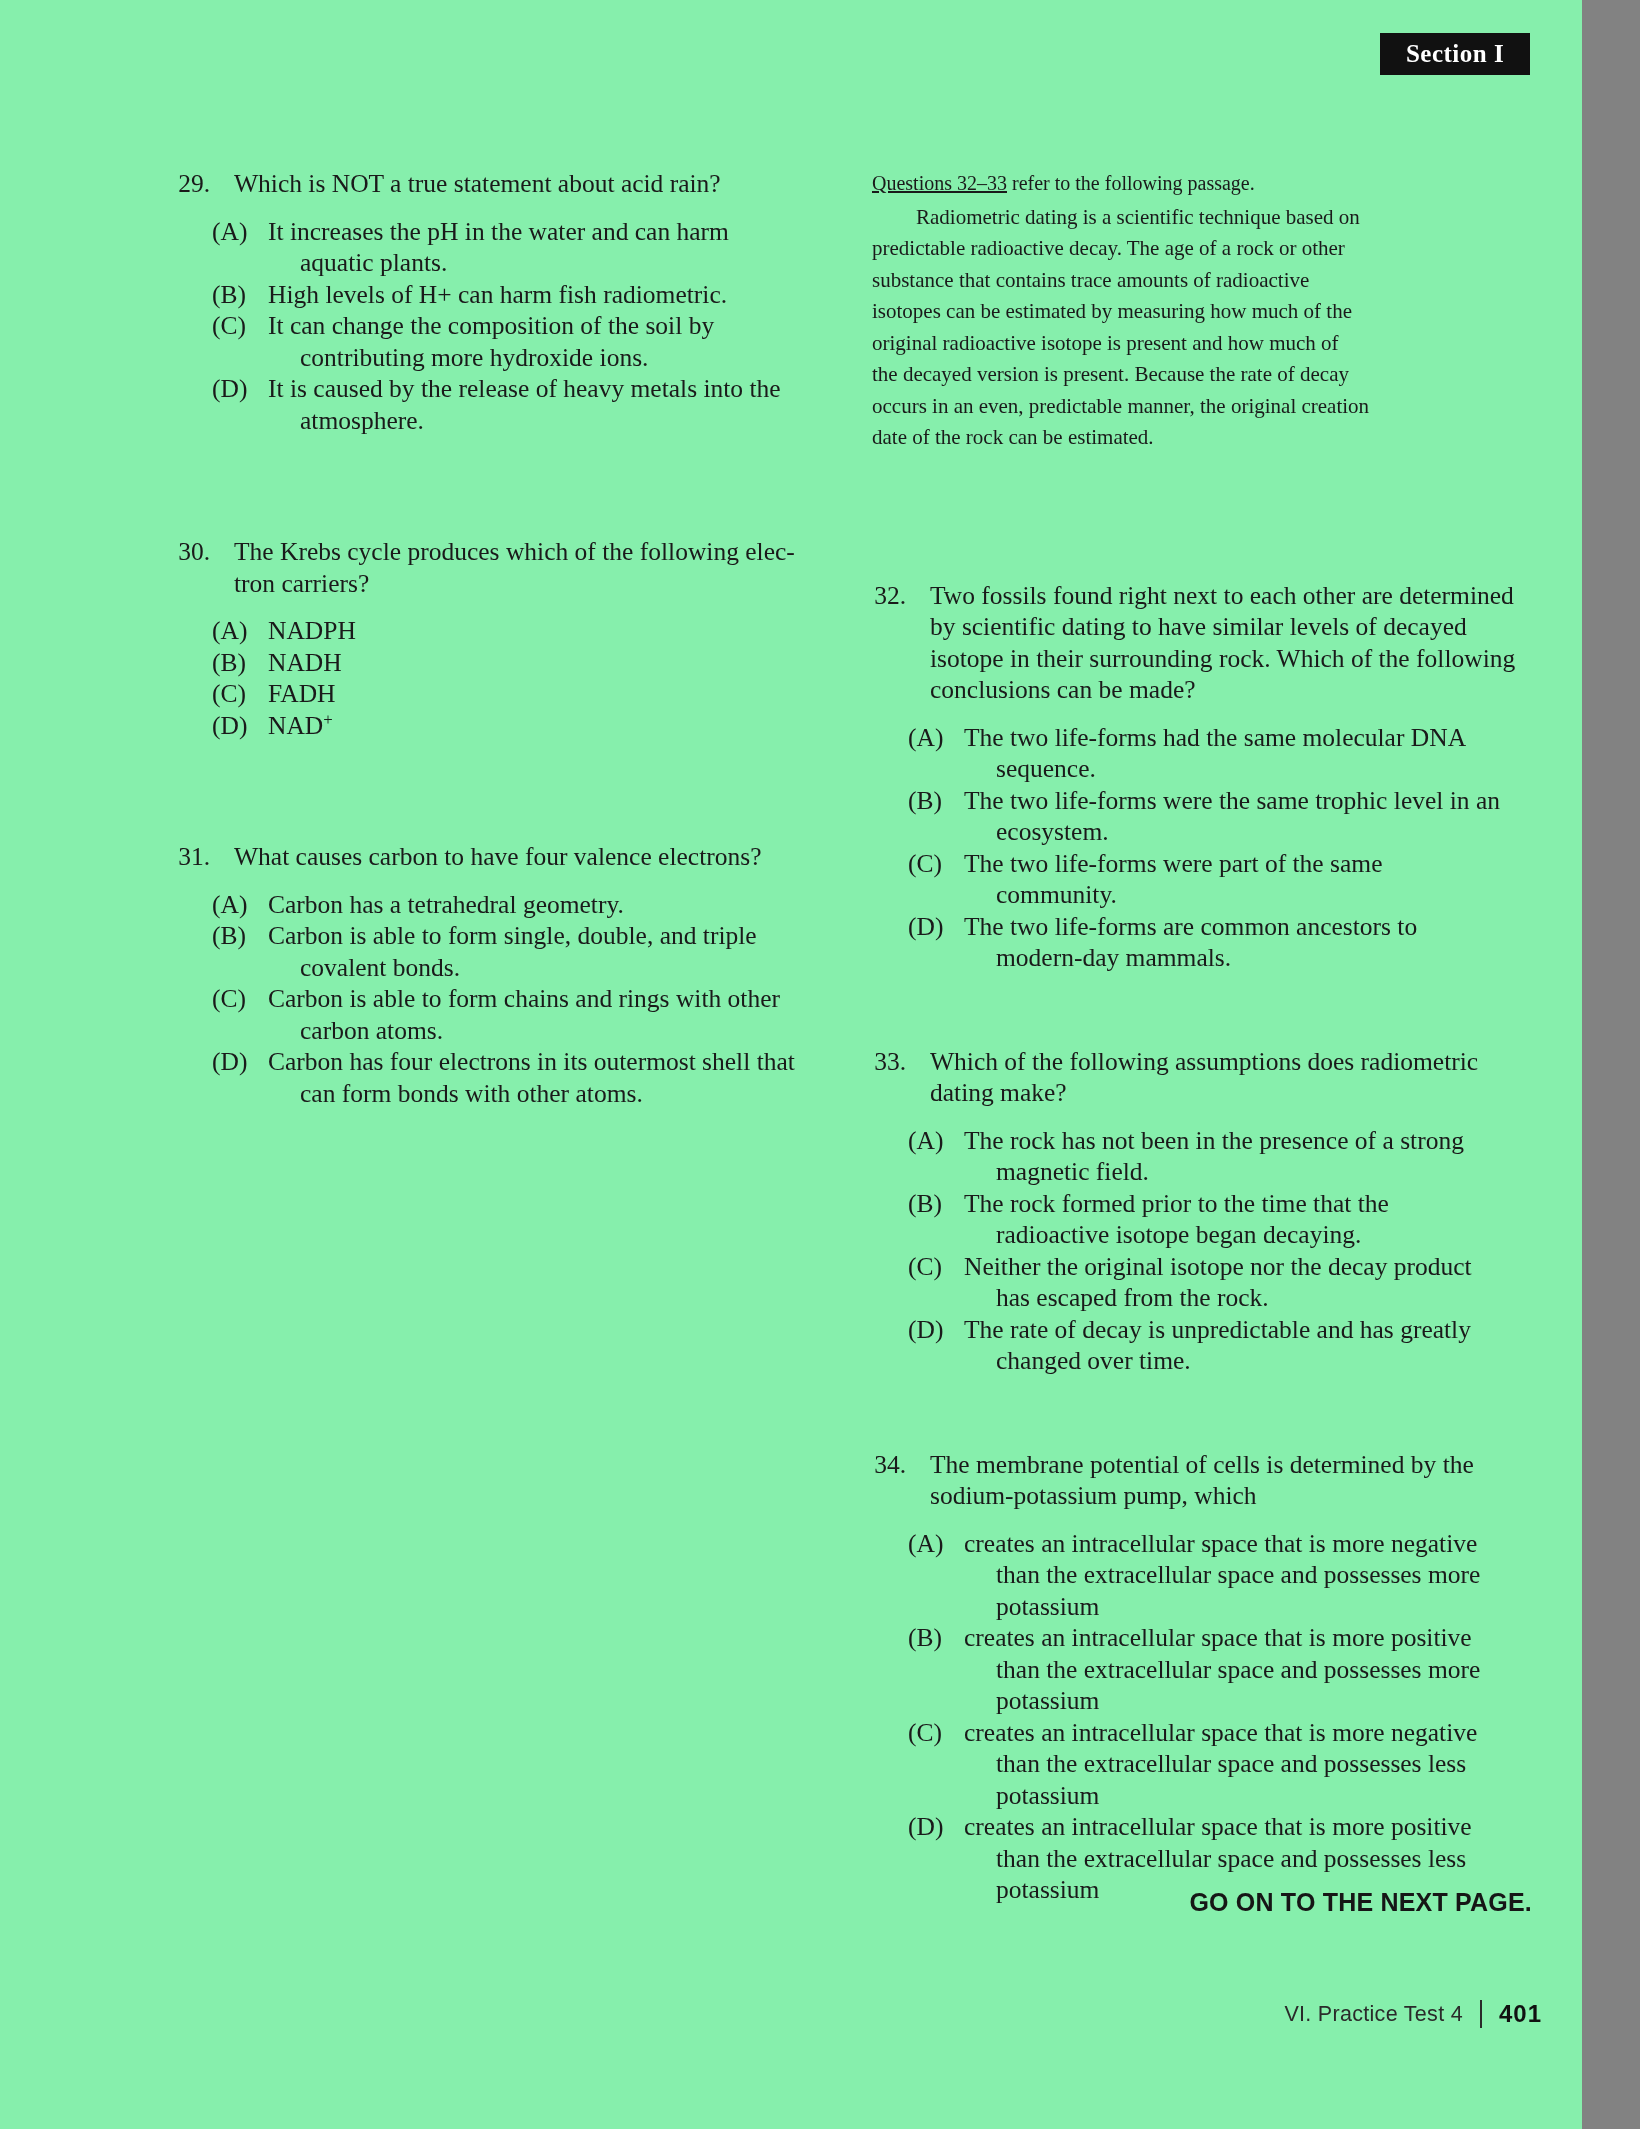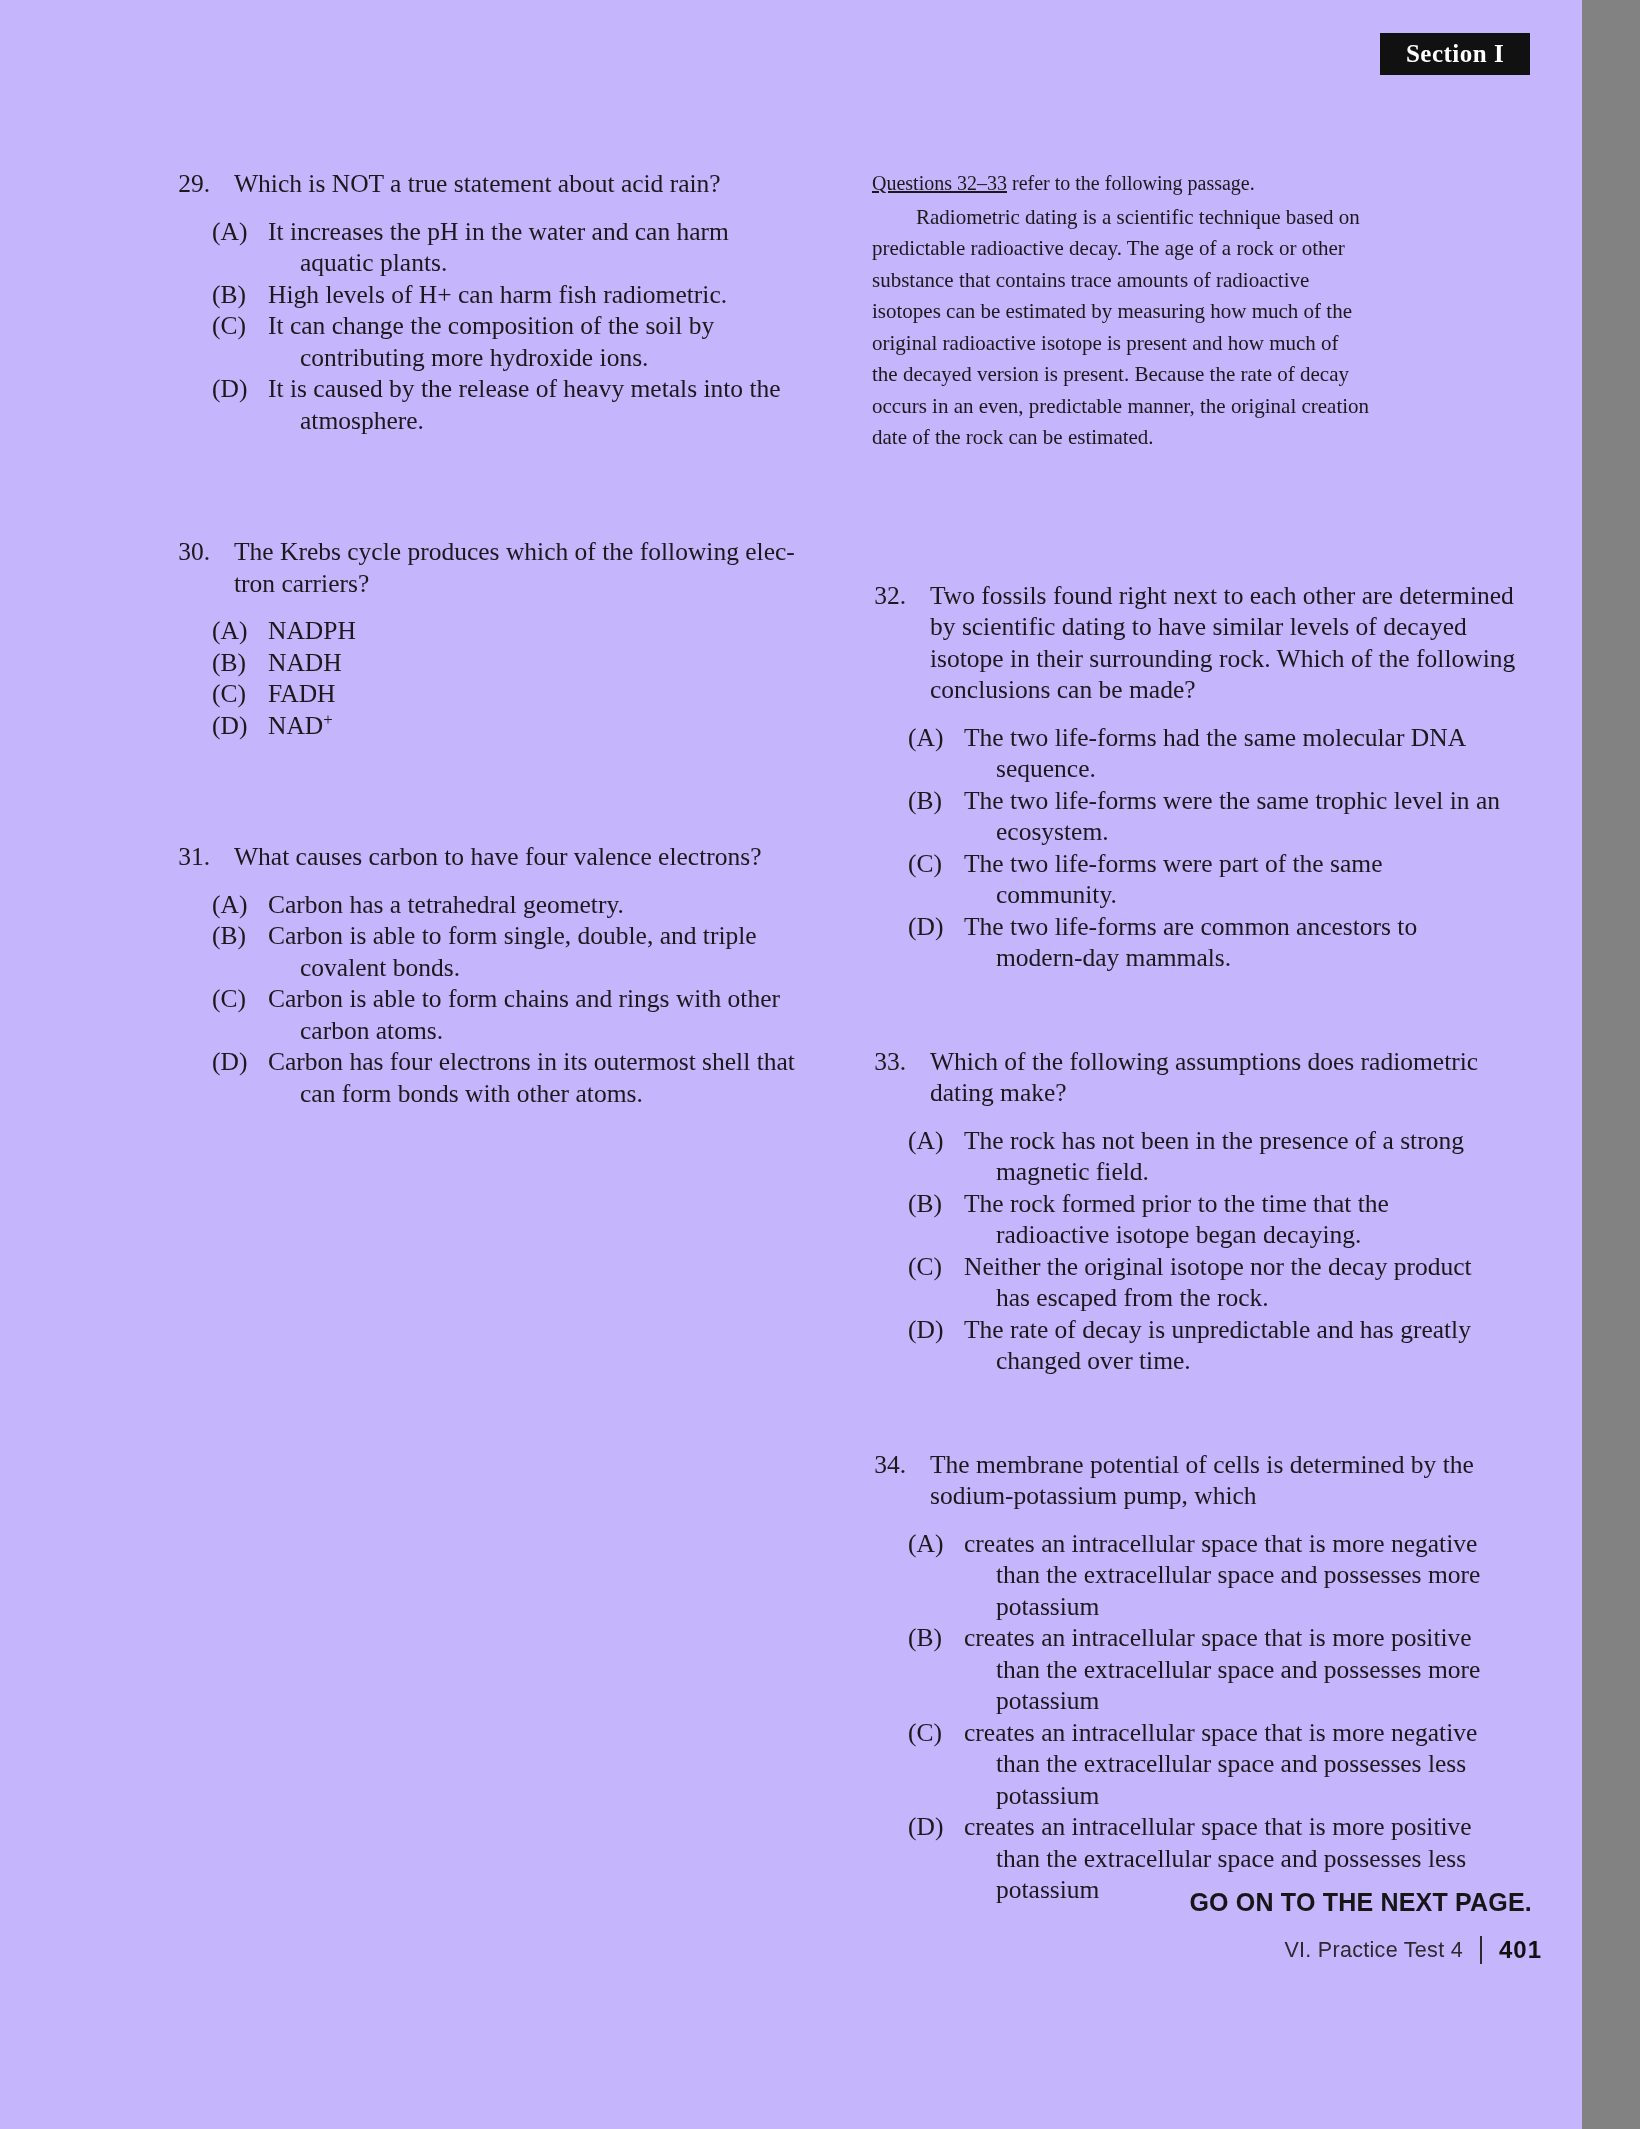--- a/index.html
+++ b/index.html
@@ -4,21 +4,21 @@
 <style>
   html, body {
     margin: 0;
     padding: 0;
     background: #ffffff;
   }
   .page {
     position: relative;
     width: 1640px;
     height: 2129px;
-    background: #c4b5fd;
+    background: #86efac;
     overflow: hidden;
     font-family: "Liberation Serif", "DejaVu Serif", serif;
     color: #1a1a1a;
   }
   
   .edge-bar {
     position: absolute;
     top: 0;
     right: 0;
     width: 58px;
@@ -139,21 +139,21 @@
     text-align: right;
     font-family: "Liberation Sans", "DejaVu Sans", sans-serif;
     font-weight: bold;
     font-size: 25px;
     letter-spacing: 0.2px;
     color: #161616;
   }
   .pagefoot {
     position: absolute;
     right: 98px;
-    top: 1936px;
+    top: 2000px;
     display: flex;
     align-items: center;
     font-family: "Liberation Sans", "DejaVu Sans", sans-serif;
     font-size: 21.5px;
     color: #2a2a2a;
   }
   .pagefoot .label { letter-spacing: 0.3px; }
   .pagefoot .rule {
     display: inline-block;
     width: 2px;

